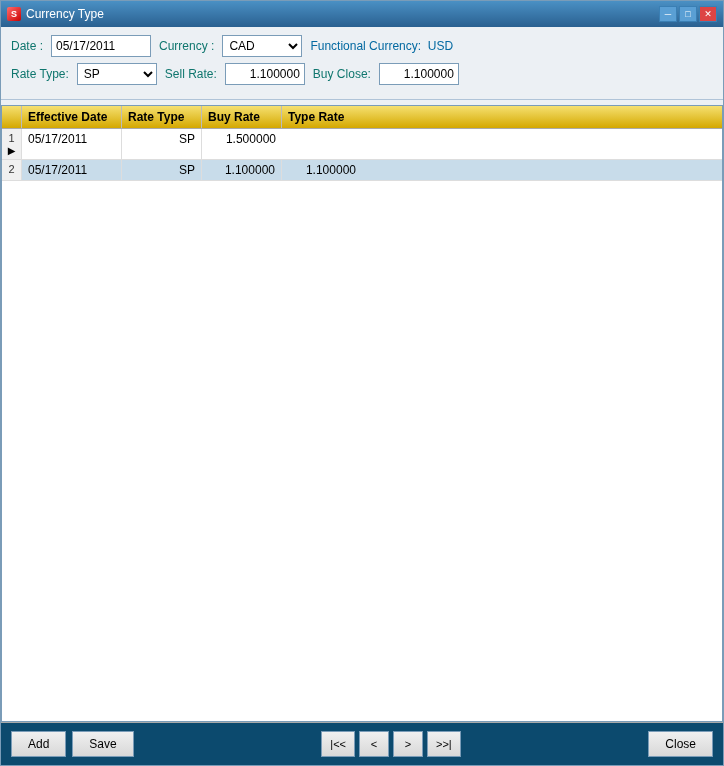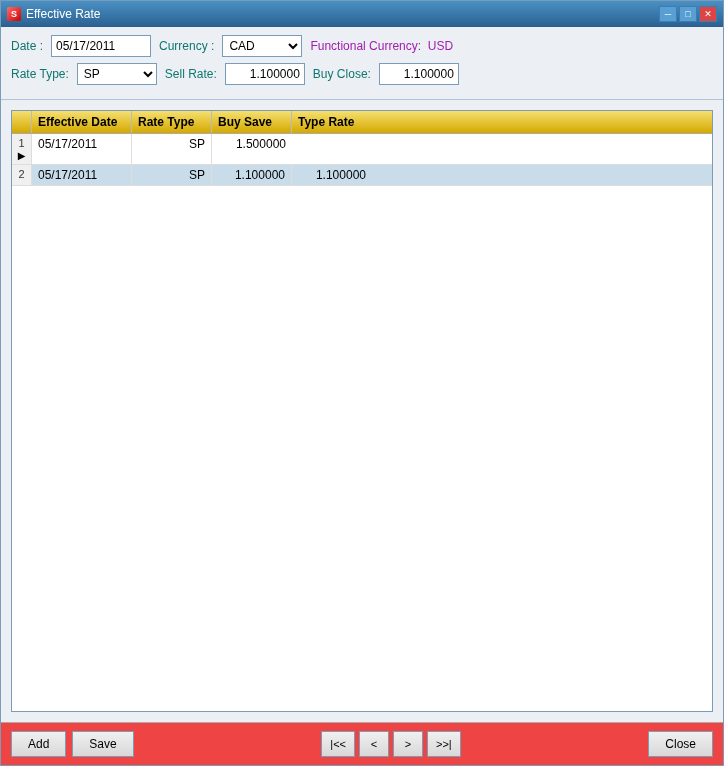--- a/index.html
+++ b/index.html
@@ -88,21 +88,21 @@
     }
     .form-select {
       border: 1px solid #7a9cb8;
       background: white;
       padding: 2px 2px;
       height: 22px;
       font-size: 12px;
       cursor: pointer;
     }
     .functional-currency {
-      color: #a21caf;
+      color: #0369a1;
       white-space: nowrap;
     }
     .grid-container {
       flex: 1;
       border: 1px solid #7a9cb8;
       background: white;
       overflow: hidden;
       margin-top: 5px;
     }
     .grid-header {
@@ -155,21 +155,21 @@
       text-align: center;
       padding: 3px 2px;
       border-right: 1px solid #ddd;
       background: #f0f0f0;
     }
     .footer {
       display: flex;
       align-items: flex-start;
       justify-content: space-between;
       padding: 8px 10px;
-      background: #ef4444;
+      background: #0c4a6e;
       border-top: 1px solid #aaa;
       flex-shrink: 0;
     }
     .footer-left {
       display: flex;
       gap: 6px;
     }
     .footer-center {
       display: flex;
       gap: 4px;
@@ -235,21 +235,21 @@
 </head>
 <body>
 
 <div class="window">
 
   <div class="title-bar">
     <div class="title-bar-left">
       <div class="title-icon">
         <span>S</span>
       </div>
-      <span class="title-text">Effective Rate</span>
+      <span class="title-text">Currency Type</span>
     </div>
     <div class="title-controls">
       <button class="title-btn">─</button>
       <button class="title-btn">□</button>
       <button class="title-btn close-btn">✕</button>
     </div>
   </div>
 
   <div class="header-area">
 
@@ -281,27 +281,27 @@
 
       <span class="form-label">Sell Rate:</span>
       <input class="form-input sell-rate-input" type="text" value="1.100000" style="">
 
       <span class="form-label">Buy Close:</span>
       <input class="form-input buy-rate-input" type="text" value="1.100000" style="">
     </div>
   </div>
 
   <div class="main-area">
-    <div class="grid-container" style="margin: 10px; flex:1;">
+    <div class="grid-container" style="flex:1;">
 
       <div class="grid-header">
         <div class="grid-header-cell"></div>
         <div class="grid-header-cell">Effective Date</div>
         <div class="grid-header-cell">Rate Type</div>
-        <div class="grid-header-cell">Buy Save</div>
+        <div class="grid-header-cell">Buy Rate</div>
         <div class="grid-header-cell">Type Rate</div>
       </div>
 
       <div class="grid-body">
 
         <div class="grid-row">
           <div class="row-num">
             <span>1</span>
             <span class="arrow-indicator">▶</span>
           </div>

